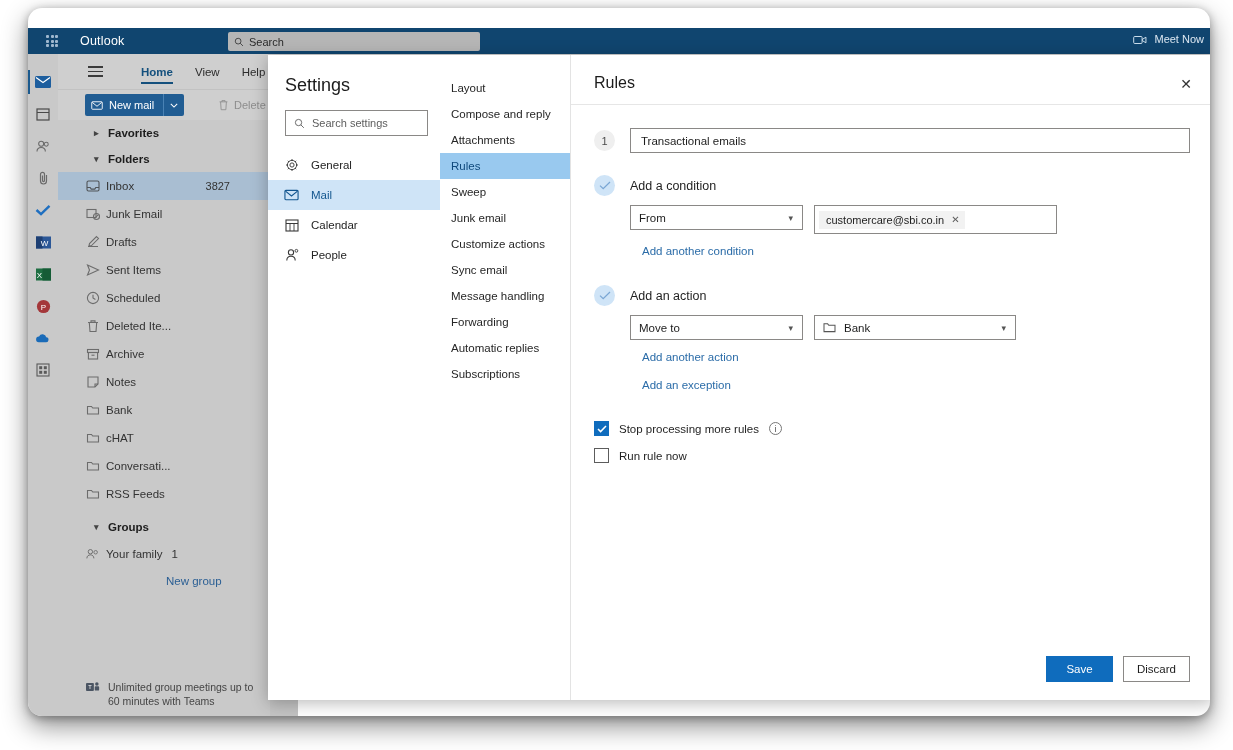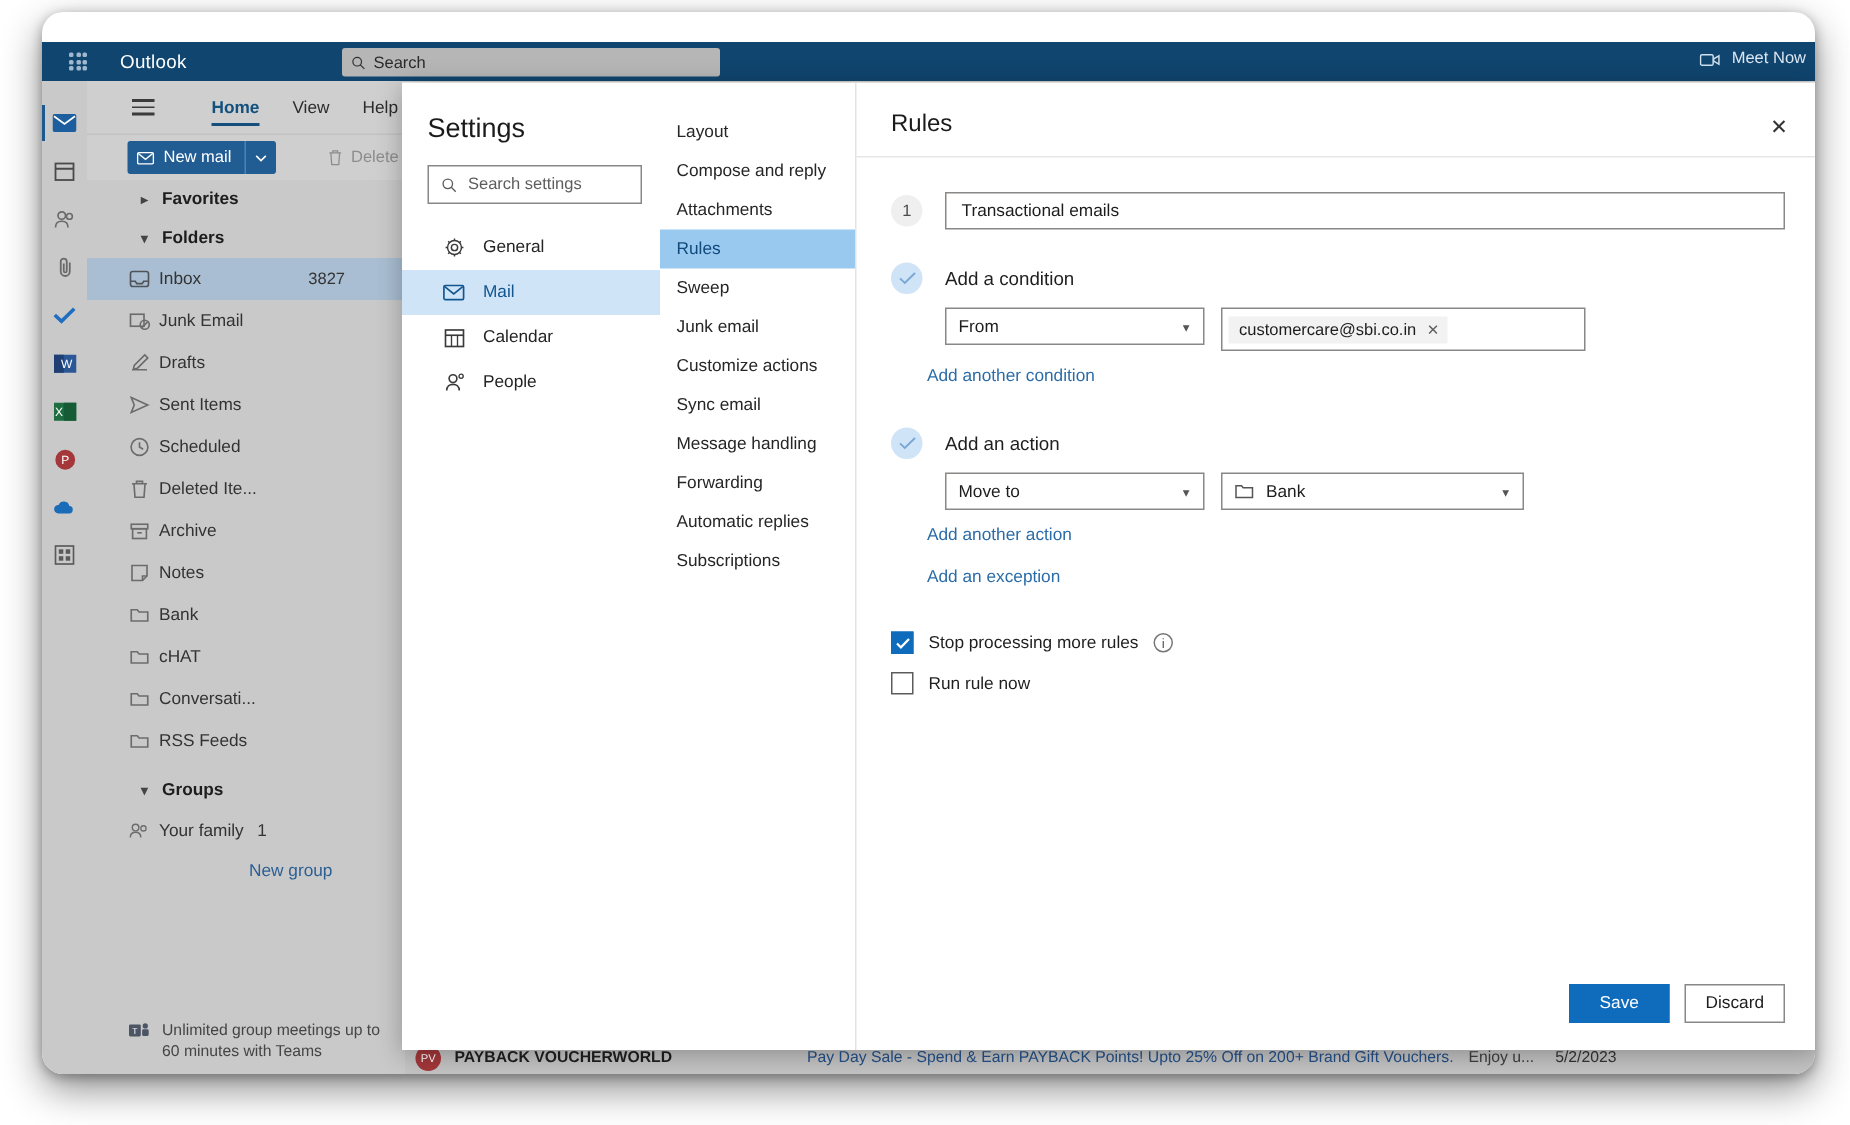--- a/index.html
+++ b/index.html
@@ -164,21 +164,21 @@
   }
   .dlg-left{ width:172px; padding:20px 0 0 17px; }
   .dlg-title{ font-size:18px; color:#1b1b1b; font-weight:400; }
   .setsearch{
     margin-top:14px; width:143px; height:26px; border:1px solid #8a8886;
     display:flex; align-items:center; padding-left:8px; gap:7px;
   }
   .setsearch .ph{ font-size:11px; color:#5d5d5d; }
   .navitem{
     display:flex; align-items:center; height:30px; gap:12px;
-    padding-left:27px; margin-left:-17px; padding-right:8px;
+    padding-left:16px; margin-left:-17px; padding-right:8px;
     font-size:11.5px; color:#242424; width:172px;
   }
   .navitem.sel{ background:#cfe4f7; }
   .navitem.sel .navlbl{ color:#13568f; }
   .navitem .ni{ width:15px; display:flex; justify-content:center; }
   .dlg-mid{ width:130px; padding-top:20px; }
   .subitem{
     height:26px; display:flex; align-items:center;
     padding-left:11px; font-size:11.5px; color:#262626;
     width:130px; margin-left:0;
@@ -223,21 +223,21 @@
   .chipbox{
     height:29px; border:1px solid #8a8886; background:#fff;
     display:flex; align-items:center; padding-left:4px;
   }
   .chip{
     background:#f2f2f2; height:18px; display:flex; align-items:center;
     padding:0 5px 0 7px; font-size:11px; color:#1d1d1d; gap:7px;
   }
   .chip .cx{ font-size:10px; color:#5e5e5e; }
   .addlink{
-    margin-left:24px; margin-top:11px; font-size:11.5px; color:#2b6ca8;
+    margin-left:48px; margin-top:11px; font-size:11.5px; color:#2b6ca8;
     cursor:pointer; display:inline-block;
   }
   .cbrow{ display:flex; align-items:center; gap:10px; }
   .cbox{
     width:15px;height:15px;border:1px solid #5c5c5c;background:#fff;
     display:flex;align-items:center;justify-content:center;
   }
   .cbox.on{ background:#0f6cbd; border-color:#0f6cbd; }
   .cblabel{ font-size:11.5px; color:#1f1f1f; }
   .infoi{
@@ -585,27 +585,20 @@
           <div class="unreadbar" style="top: 470px; height: 26px;"></div>
           <div class="avatar" style="top: 501px; background: rgb(155, 155, 155);">AW</div>
           <div class="unreadbar" style="top: 497px; height: 26px;"></div>
           <div class="avatar" style="top: 528px; background: rgb(168, 111, 174);">A</div>
           <div class="unreadbar" style="top: 524px; height: 26px;"></div>
           <div class="avatar" style="top: 555px; background: rgb(155, 155, 155);">AA</div>
           <div class="unreadbar" style="top: 551px; height: 26px;"></div>
         </div>
   </div>
 
-  <div class="msgrow">
-    <div class="av">PV</div>
-    <div class="sender">PAYBACK VOUCHERWORLD</div>
-    <div class="subj">Pay Day Sale - Spend &amp; Earn PAYBACK Points! Upto 25% Off on 200+ Brand Gift Vouchers.</div>
-    <div class="prev">Enjoy u...</div>
-    <div class="date">5/2/2023</div>
-  </div>
 
   <div class="dialog">
 
     <div class="dlg-left">
       <div class="dlg-title">Settings</div>
       <div class="setsearch">
         <svg width="11" height="11" viewBox="0 0 16 16">
           <circle cx="6.6" cy="6.6" r="4.6" fill="none" stroke="#5d5d5d" stroke-width="1.3"></circle>
           <line x1="10" y1="10" x2="14.3" y2="14.3" stroke="#5d5d5d" stroke-width="1.3"></line>
         </svg>

